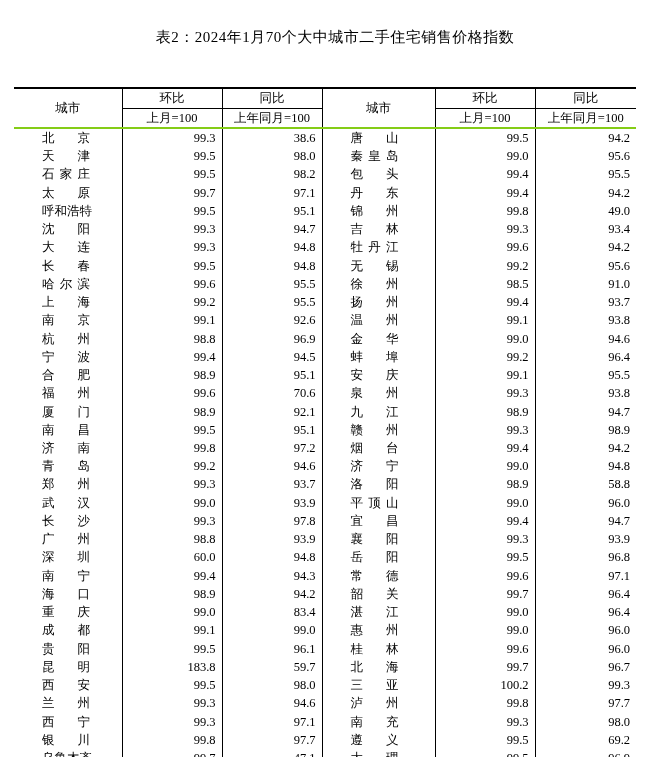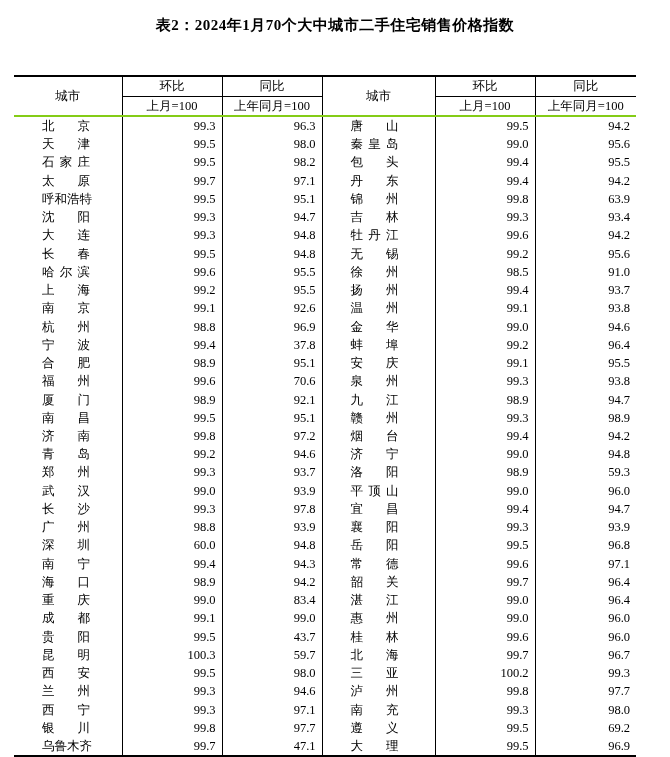--- a/index.html
+++ b/index.html
@@ -3,24 +3,24 @@
 <meta charset="utf-8">
 <style>
   html, body { margin: 0; padding: 0; }
   body {
     width: 670px; height: 757px;
     background: #ffffff; color: #000000;
     font-family: "Liberation Serif", "DejaVu Serif", serif;
     overflow: hidden;
   }
   .title {
-    padding-top: 16px;
+    padding-top: 28px;
     text-align: center;
     font-size: 15px;
-    font-weight: bold;
+    font-weight: normal;
     letter-spacing: 0.5px;
   }
   table.idx {
     margin: 40px 0 0 14px;
     border-collapse: collapse;
     table-layout: fixed;
     width: 622px;
     border-top: 2px solid #000;
     border-bottom: 2px solid #000;
   }
@@ -76,21 +76,21 @@
       <th class="base bl">上年同月=100</th>
     </tr>
   </thead>
   <tbody>
       <tr>
         <td class="city"><span class="cname">
             <span>北</span>
             <span>京</span>
           </span></td>
         <td class="num bl">99.3</td>
-        <td class="num bl">96.3</td>
+        <td class="num bl">38.6</td>
         <td class="city bl"><span class="cname">
             <span>唐</span>
             <span>山</span>
           </span></td>
         <td class="num bl">99.5</td>
         <td class="num bl">94.2</td>
       </tr>
       <tr>
         <td class="city"><span class="cname">
             <span>天</span>
@@ -142,21 +142,21 @@
             <span>浩</span>
             <span>特</span>
           </span></td>
         <td class="num bl">99.5</td>
         <td class="num bl">95.1</td>
         <td class="city bl"><span class="cname">
             <span>锦</span>
             <span>州</span>
           </span></td>
         <td class="num bl">99.8</td>
-        <td class="num bl">63.9</td>
+        <td class="num bl">49.0</td>
       </tr>
       <tr>
         <td class="city"><span class="cname">
             <span>沈</span>
             <span>阳</span>
           </span></td>
         <td class="num bl">99.3</td>
         <td class="num bl">94.7</td>
         <td class="city bl"><span class="cname">
             <span>吉</span>
@@ -250,21 +250,21 @@
           </span></td>
         <td class="num bl">99.0</td>
         <td class="num bl">94.6</td>
       </tr>
       <tr>
         <td class="city"><span class="cname">
             <span>宁</span>
             <span>波</span>
           </span></td>
         <td class="num bl">99.4</td>
-        <td class="num bl">37.8</td>
+        <td class="num bl">94.5</td>
         <td class="city bl"><span class="cname">
             <span>蚌</span>
             <span>埠</span>
           </span></td>
         <td class="num bl">99.2</td>
         <td class="num bl">96.4</td>
       </tr>
       <tr>
         <td class="city"><span class="cname">
             <span>合</span>
@@ -354,21 +354,21 @@
             <span>郑</span>
             <span>州</span>
           </span></td>
         <td class="num bl">99.3</td>
         <td class="num bl">93.7</td>
         <td class="city bl"><span class="cname">
             <span>洛</span>
             <span>阳</span>
           </span></td>
         <td class="num bl">98.9</td>
-        <td class="num bl">59.3</td>
+        <td class="num bl">58.8</td>
       </tr>
       <tr>
         <td class="city"><span class="cname">
             <span>武</span>
             <span>汉</span>
           </span></td>
         <td class="num bl">99.0</td>
         <td class="num bl">93.9</td>
         <td class="city bl"><span class="cname">
             <span>平</span>
@@ -475,34 +475,34 @@
           </span></td>
         <td class="num bl">99.0</td>
         <td class="num bl">96.0</td>
       </tr>
       <tr>
         <td class="city"><span class="cname">
             <span>贵</span>
             <span>阳</span>
           </span></td>
         <td class="num bl">99.5</td>
-        <td class="num bl">43.7</td>
+        <td class="num bl">96.1</td>
         <td class="city bl"><span class="cname">
             <span>桂</span>
             <span>林</span>
           </span></td>
         <td class="num bl">99.6</td>
         <td class="num bl">96.0</td>
       </tr>
       <tr>
         <td class="city"><span class="cname">
             <span>昆</span>
             <span>明</span>
           </span></td>
-        <td class="num bl">100.3</td>
+        <td class="num bl">183.8</td>
         <td class="num bl">59.7</td>
         <td class="city bl"><span class="cname">
             <span>北</span>
             <span>海</span>
           </span></td>
         <td class="num bl">99.7</td>
         <td class="num bl">96.7</td>
       </tr>
       <tr>
         <td class="city"><span class="cname">

